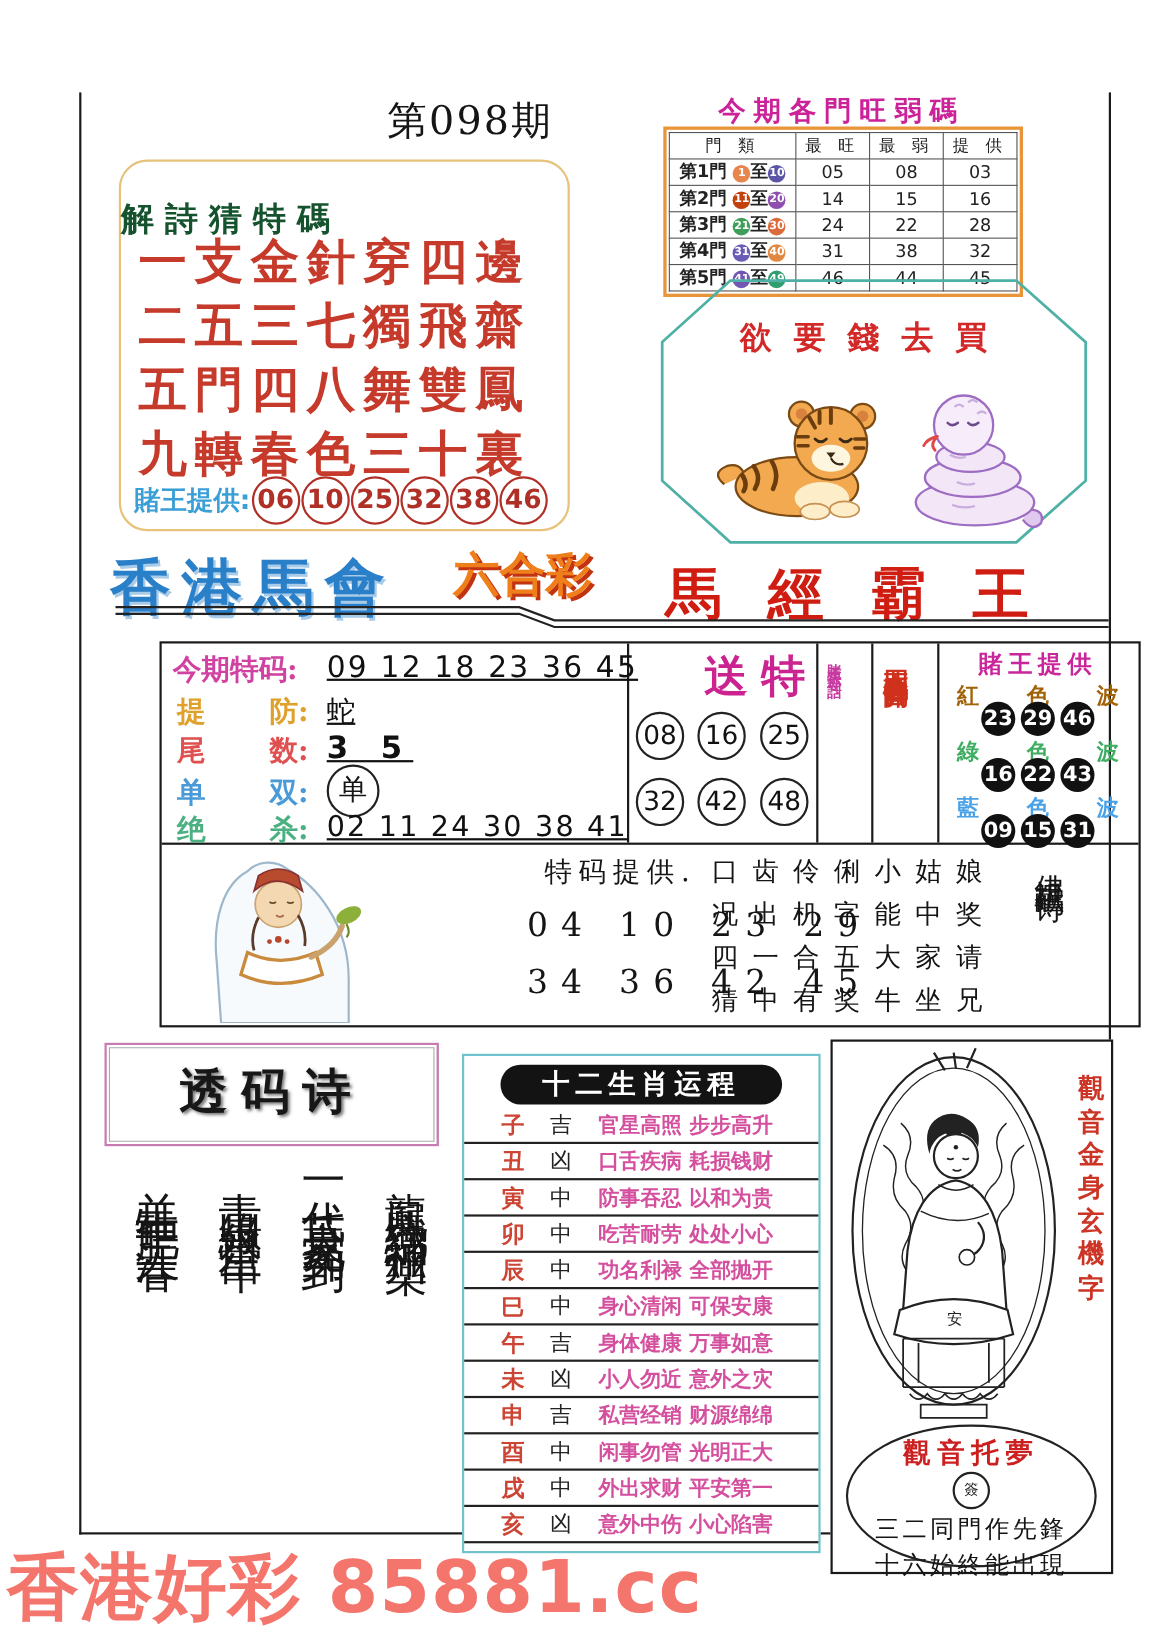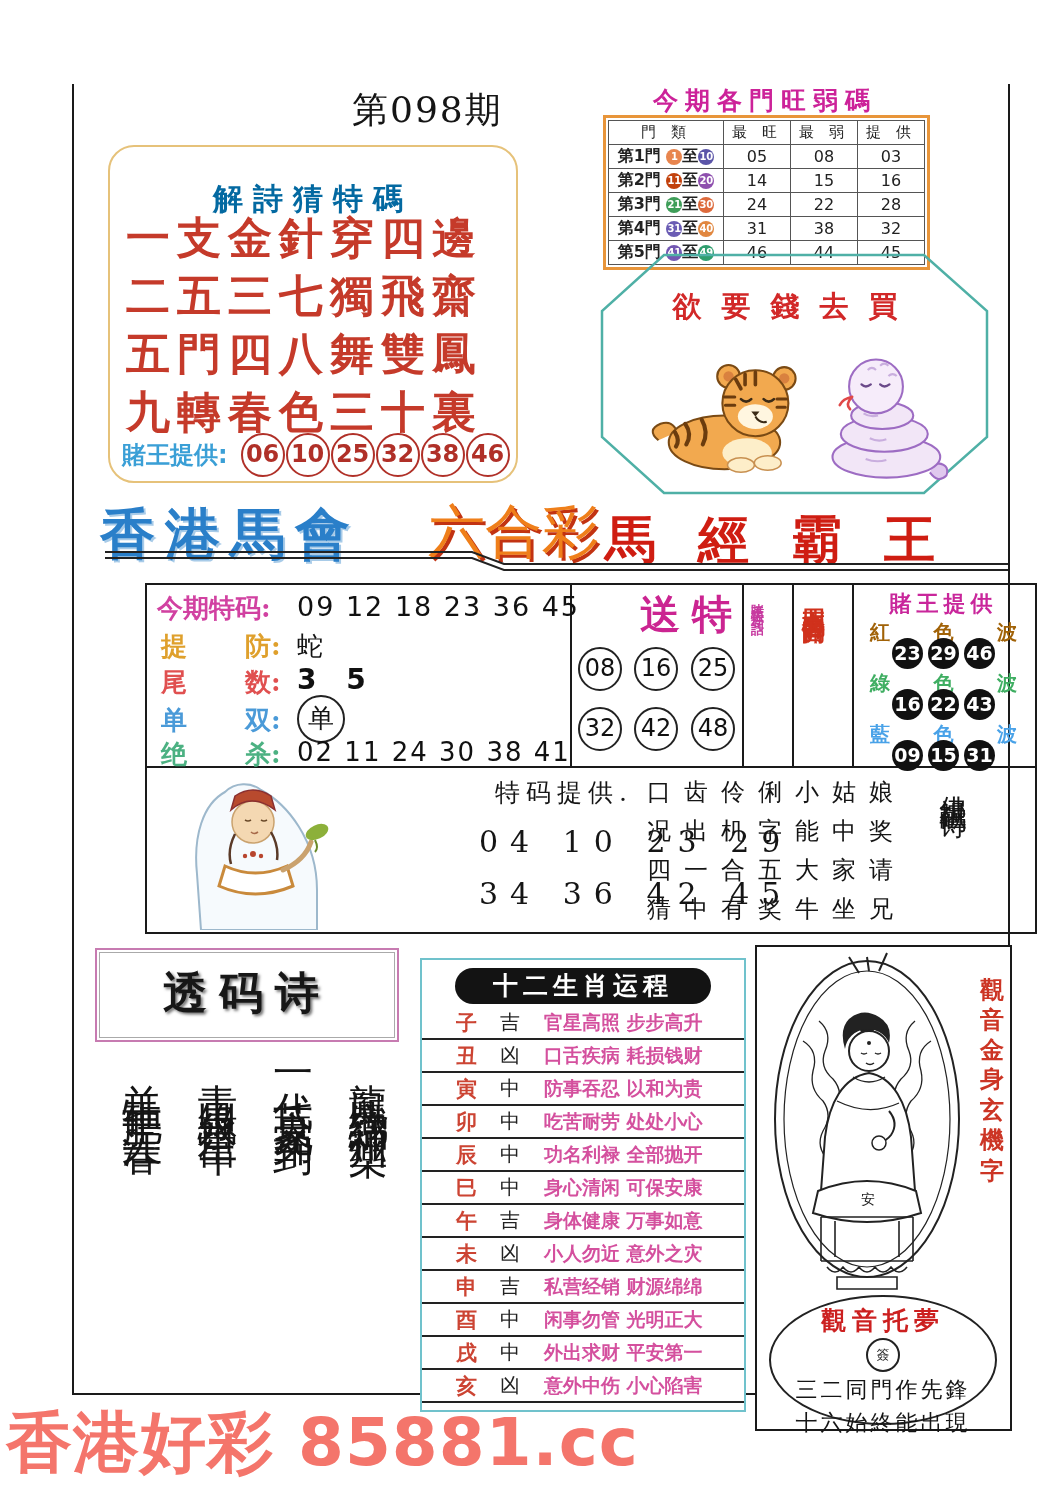--- a/index.html
+++ b/index.html
@@ -22,48 +22,48 @@
   #top-table table{width:100%;border-collapse:collapse;}
   #top-table td{border:1px solid #555;height:21px;text-align:center;font-size:16px;color:#222;}
   #top-table td.hd{font-size:15px;letter-spacing:5px;color:#222;}
   td.tt-gate{color:#e066c4;font-size:15px;font-weight:bold;white-space:nowrap;}
   .badge{display:inline-block;width:16px;height:16px;border-radius:50%;color:#fff;
          font-size:10px;line-height:16px;text-align:center;vertical-align:1px;font-weight:bold;}
 
   
   #riddle{position:absolute;left:108px;top:145px;width:406px;height:334px;
           border:2px solid #e6c27a;border-radius:26px;}
-  #rd-title{position:absolute;left:0;top:32px;width:100%;text-align:center;color:#0369a1;
+  #rd-title{position:absolute;left:0;top:32px;width:100%;color:#14532d;
             font-size:30px;font-weight:bold;letter-spacing:10px;}
   .rd-line{position:absolute;left:16px;color:#c53a2a;font-size:44px;font-weight:bold;
            letter-spacing:7px;white-space:nowrap;}
   #rd-prov{position:absolute;left:12px;top:286px;display:flex;align-items:center;}
-  #rd-prov .lbl{color:#3a9fd6;font-size:24px;font-weight:bold;margin-right:12px;}
+  #rd-prov .lbl{color:#3a9fd6;font-size:24px;font-weight:bold;margin-right:0;}
   .rd-c{display:inline-block;width:40px;height:40px;border:2px solid #b03028;border-radius:50%;
         color:#b03028;font-size:24px;line-height:38px;text-align:center;margin-left:1px;font-weight:bold;}
 
   
   #money{position:absolute;left:600px;top:253px;width:390px;height:242px;}
   #money-cap{position:absolute;left:0;top:34px;width:100%;text-align:center;color:#d22828;
              font-size:29px;font-weight:bold;letter-spacing:20px;}
 
   
   #bn-club{position:absolute;left:100px;top:498px;font-size:55px;color:#2a7fc9;font-weight:bold;
            letter-spacing:10px;text-shadow:2px 2px 0 #a8cbe8;}
-  #bn-lot{position:absolute;left:428px;top:494px;font-size:57px;color:#ef7f1a;font-weight:normal;
+  #bn-lot{position:absolute;left:412px;top:494px;font-size:42px;color:#ef7f1a;font-weight:bold;
           text-shadow:3px 3px 0 #c23312;}
   #bn-brand{position:absolute;left:605px;top:506px;font-size:51px;color:#cf1d12;font-weight:900;
             letter-spacing:42px;white-space:nowrap;}
 
   
   #panel{position:absolute;left:105px;top:583px;width:888px;height:347px;border:2px solid #1a1a1a;margin-left:40px;}
   .vd{position:absolute;top:0;height:181px;border-left:2px solid #1a1a1a;}
   #hd{position:absolute;top:181px;left:0;right:0;border-top:2px solid #1a1a1a;}
   .mp-k{position:absolute;font-size:26px;font-weight:bold;}
-  .mp-v{position:absolute;font-size:26px;color:#111;}
+  .mp-v{position:absolute;font-size:26px;color:#111;text-decoration:underline;}
   #st-title{position:absolute;left:423px;top:2px;width:174px;text-align:right;color:#cb2491;
             font-size:40px;font-weight:bold;letter-spacing:12px;}
   .st-c{position:absolute;width:40px;height:40px;border:2px solid #222;border-radius:50%;
         text-align:center;line-height:38px;font-size:24px;color:#111;}
   #aside-sm{position:absolute;left:601px;top:8px;height:130px;writing-mode:vertical-rl;
             text-orientation:upright;color:#c73aa0;font-size:13px;font-weight:bold;letter-spacing:3px;}
   #aside-bg{position:absolute;left:652px;top:6px;height:172px;writing-mode:vertical-rl;
             text-orientation:upright;color:#d0311c;font-size:23px;font-weight:bold;letter-spacing:2px;}
   #wv{position:absolute;left:705px;top:0;width:183px;height:181px;}
   #wv-title{text-align:center;color:#c9269b;font-size:22px;font-weight:bold;letter-spacing:5px;margin-top:4px;}

